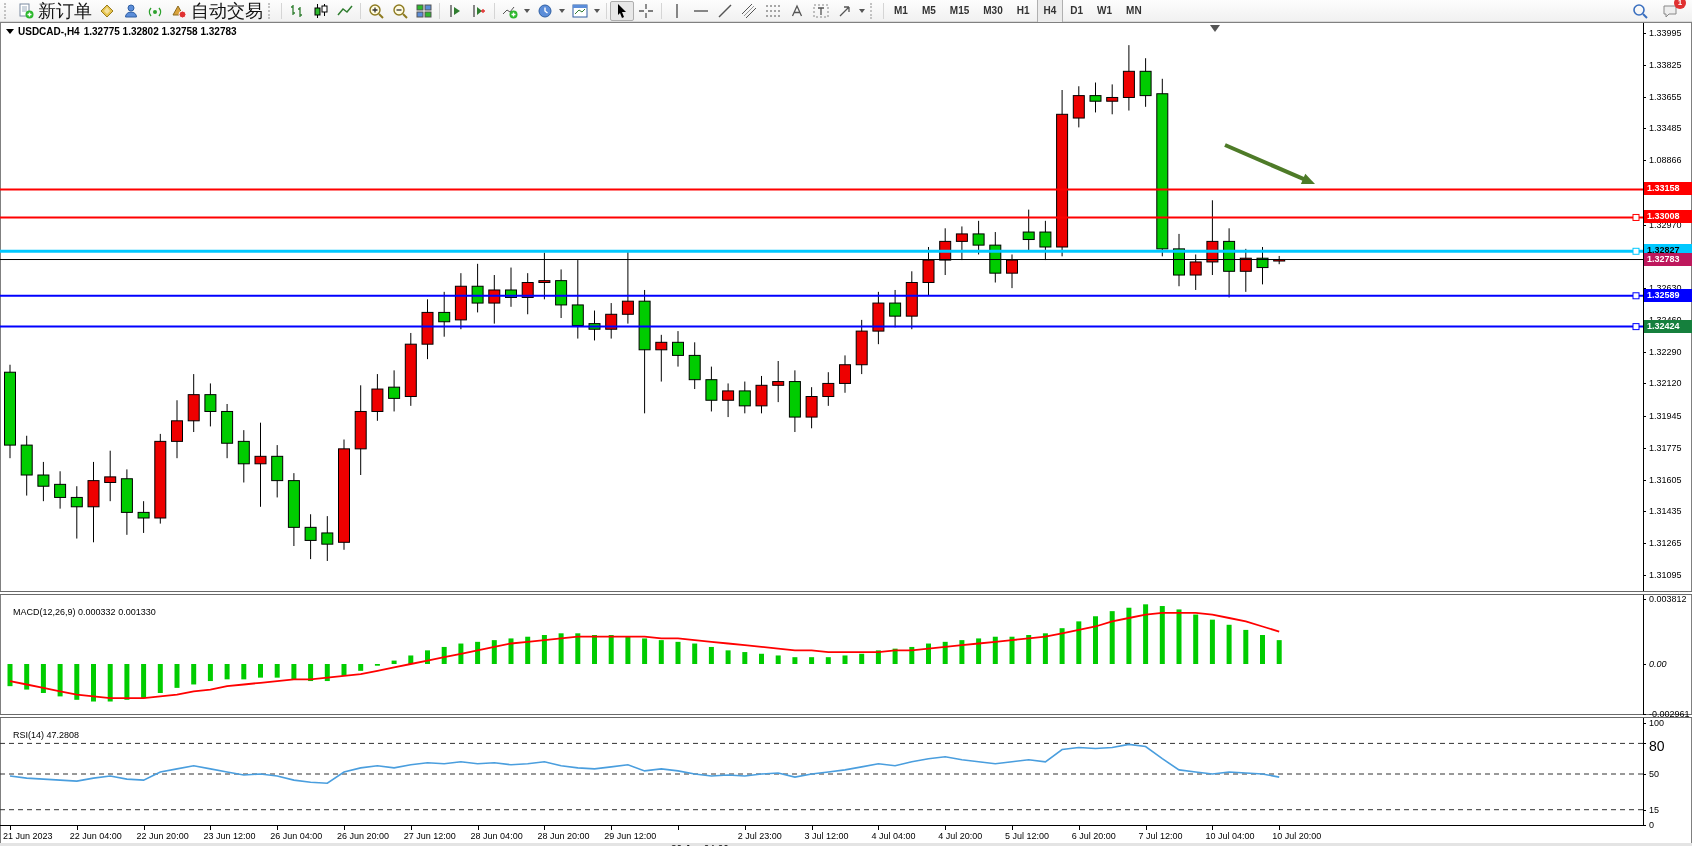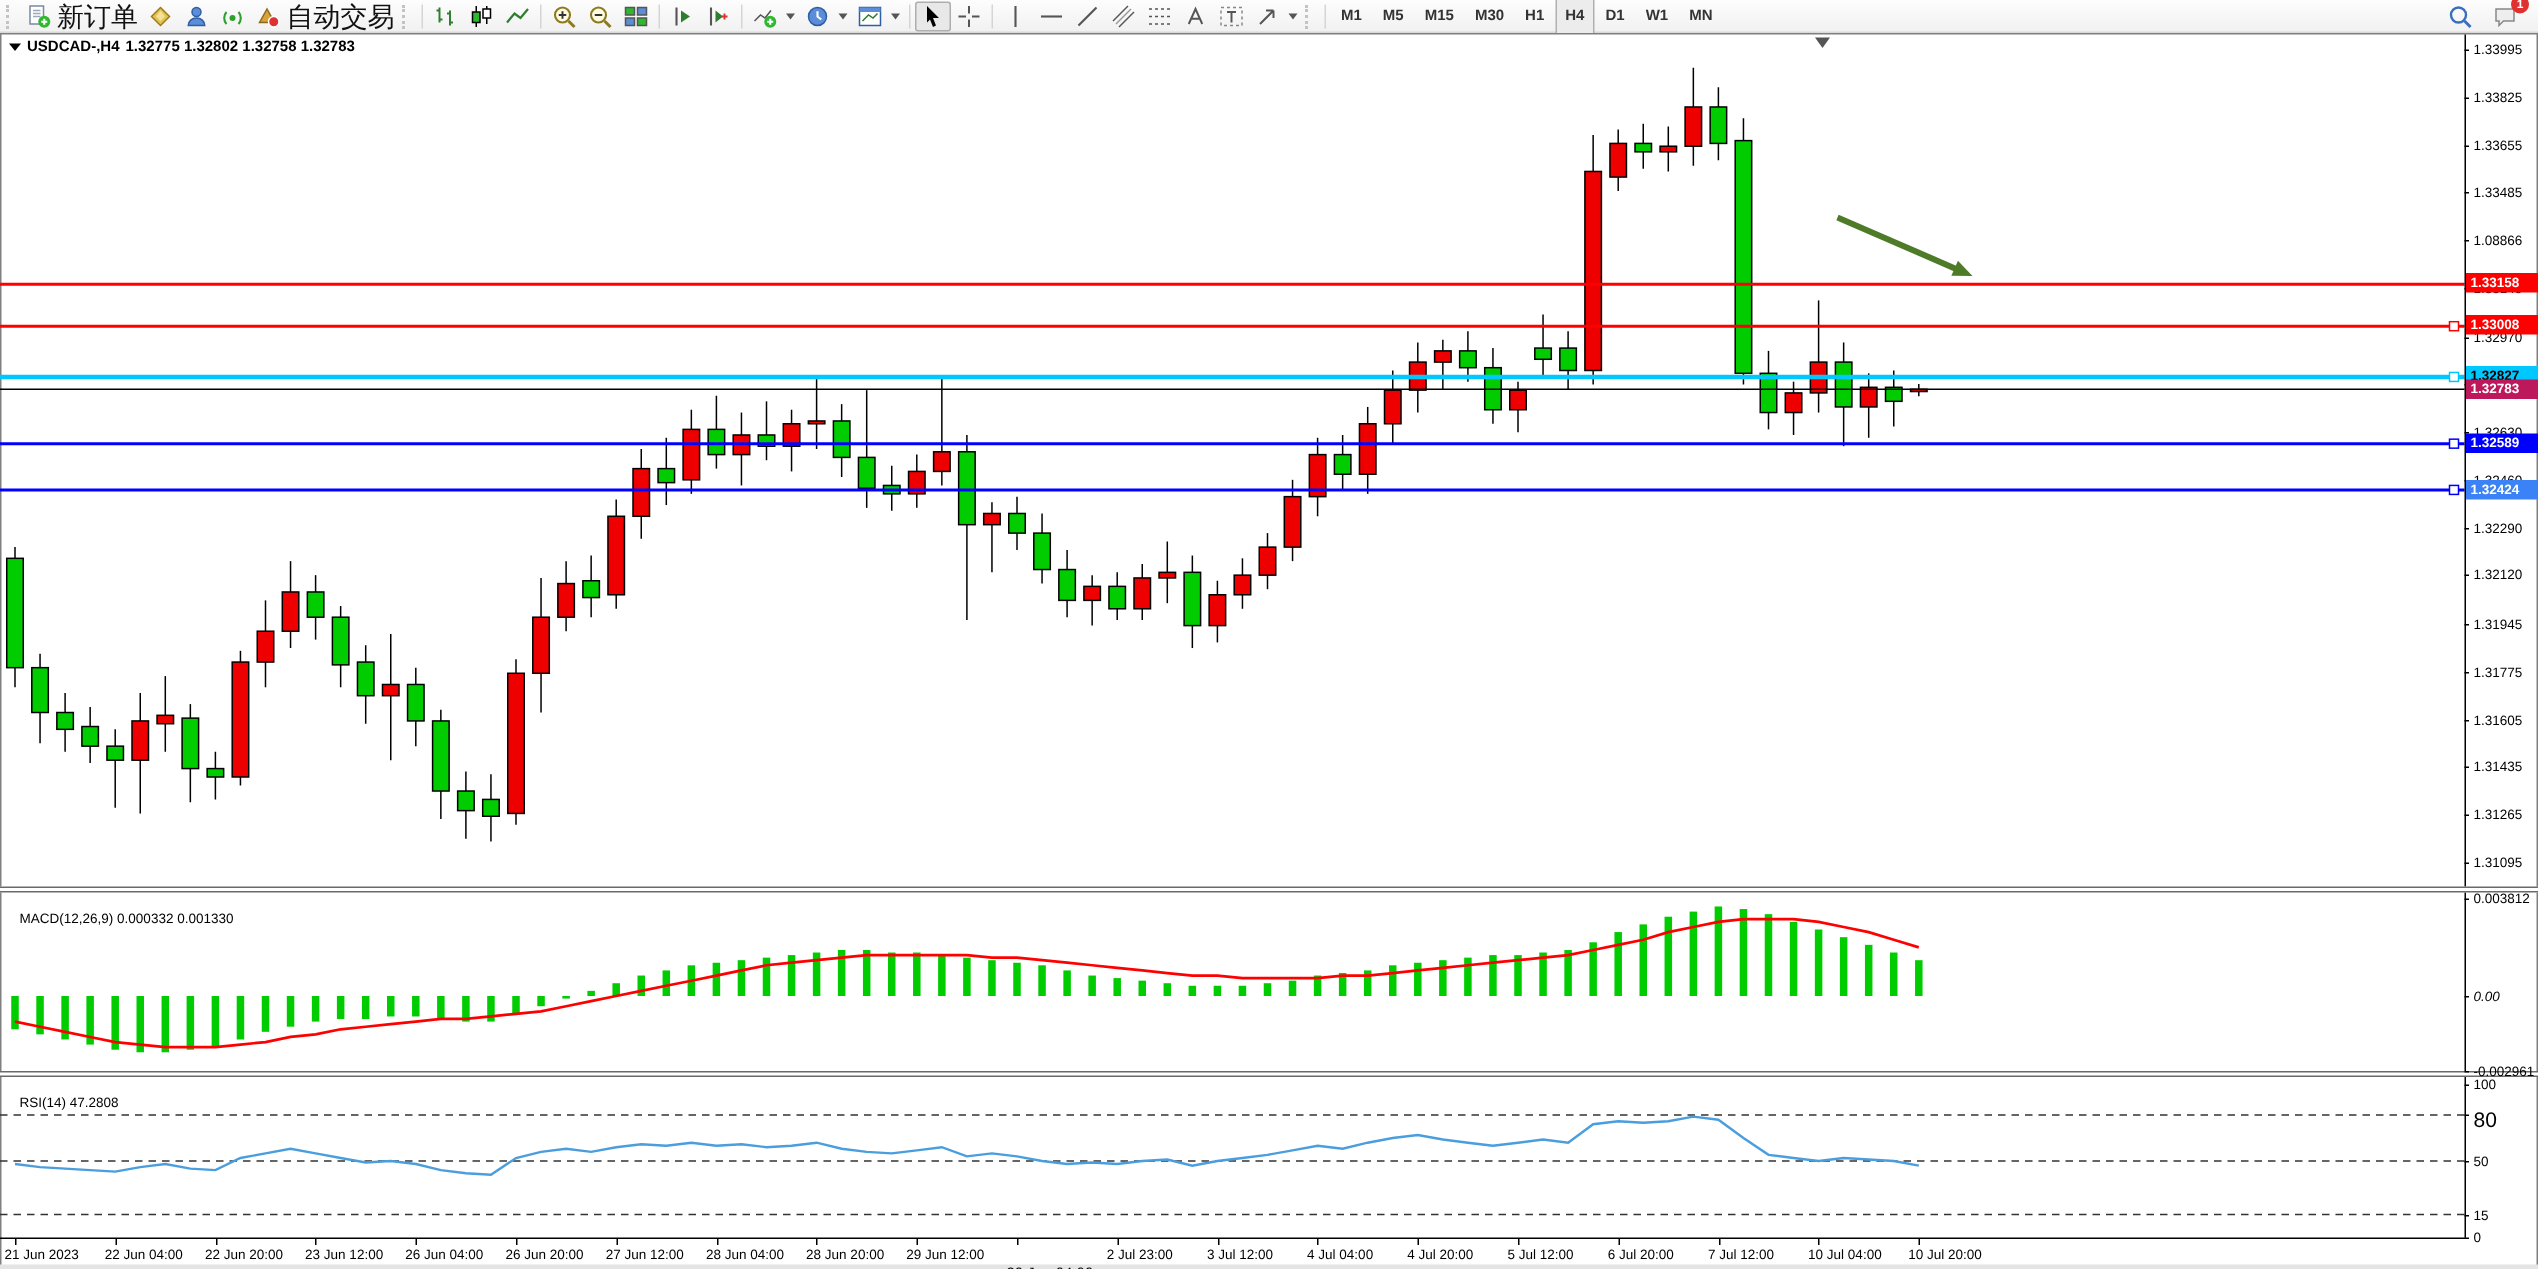--- a/index.html
+++ b/index.html
@@ -578,21 +578,21 @@
     <div style="position: absolute; left: 5px; top: 483.455px; font-size: 9px; color: rgb(0, 0, 0); white-space: nowrap;">1.31435</div>
     <div style="position: absolute; left: -1px; top: 520.228px; width: 3px; height: 1px; background: rgb(0, 0, 0);"></div>
     <div style="position: absolute; left: 5px; top: 515.228px; font-size: 9px; color: rgb(0, 0, 0); white-space: nowrap;">1.31265</div>
     <div style="position: absolute; left: -1px; top: 552px; width: 3px; height: 1px; background: rgb(0, 0, 0);"></div>
     <div style="position: absolute; left: 5px; top: 547px; font-size: 9px; color: rgb(0, 0, 0); white-space: nowrap;">1.31095</div>
     <div style="position: absolute; left: 0px; top: 159.432px; width: 46px; height: 13px; background: rgb(255, 0, 0); color: rgb(255, 255, 255); font-size: 9px; font-weight: bold; line-height: 13px; padding-left: 3px; z-index: 6;">1.33158</div>
     <div style="position: absolute; left: 0px; top: 187.467px; width: 46px; height: 13px; background: rgb(255, 0, 0); color: rgb(255, 255, 255); font-size: 9px; font-weight: bold; line-height: 13px; padding-left: 3px; z-index: 6;">1.33008</div>
     <div style="position: absolute; left: 0px; top: 221.295px; width: 46px; height: 13px; background: rgb(0, 200, 255); color: rgb(0, 0, 0); font-size: 9px; font-weight: bold; line-height: 13px; padding-left: 3px; z-index: 6;">1.32827</div>
     <div style="position: absolute; left: 0px; top: 229.519px; width: 46px; height: 13px; background: #be185d; color: rgb(255, 255, 255); font-size: 9px; font-weight: bold; line-height: 13px; padding-left: 3px; z-index: 6;">1.32783</div>
     <div style="position: absolute; left: 0px; top: 265.777px; width: 46px; height: 13px; background: rgb(0, 0, 255); color: rgb(255, 255, 255); font-size: 9px; font-weight: bold; line-height: 13px; padding-left: 3px; z-index: 6;">1.32589</div>
-    <div style="position: absolute; left: 0px; top: 296.614px; width: 46px; height: 13px; background: #3b82f6; color: rgb(255, 255, 255); font-size: 9px; font-weight: bold; line-height: 13px; padding-left: 3px; z-index: 6;">1.32424</div>
+    <div style="position: absolute; left: 0px; top: 296.614px; width: 46px; height: 13px; background: #15803d; color: rgb(255, 255, 255); font-size: 9px; font-weight: bold; line-height: 13px; padding-left: 3px; z-index: 6;">1.32424</div>
   </div>
 <div class="axis" id="macd-axis" style="top:595px;height:119px;">
     <div style="position: absolute; left: -1px; top: 4.00159px; width: 3px; height: 1px; background: rgb(0, 0, 0);"></div>
     <div style="position: absolute; left: 5px; top: -0.998412px; font-size: 9px; color: rgb(0, 0, 0); white-space: nowrap;">0.003812</div>
     <div style="position: absolute; left: -1px; top: 69px; width: 3px; height: 1px; background: rgb(0, 0, 0);"></div>
     <div style="position: absolute; left: 5px; top: 64px; font-size: 9px; color: rgb(0, 0, 0); white-space: nowrap; font-style: italic;">0.00</div>
     <div style="position: absolute; left: -1px; top: 119.488px; width: 3px; height: 1px; background: rgb(0, 0, 0);"></div>
     <div style="position: absolute; left: 5px; top: 114.488px; font-size: 9px; color: rgb(0, 0, 0); white-space: nowrap;">-0.002961</div>
   </div>
 <div class="axis" id="rsi-axis" style="top:718px;height:107px;">

